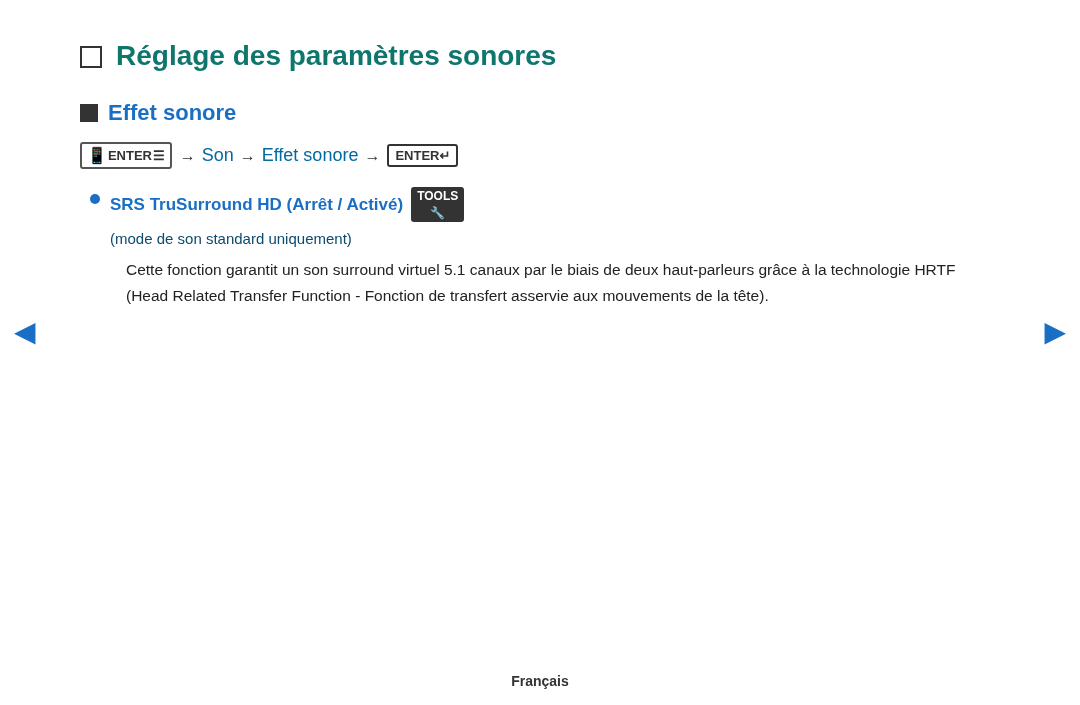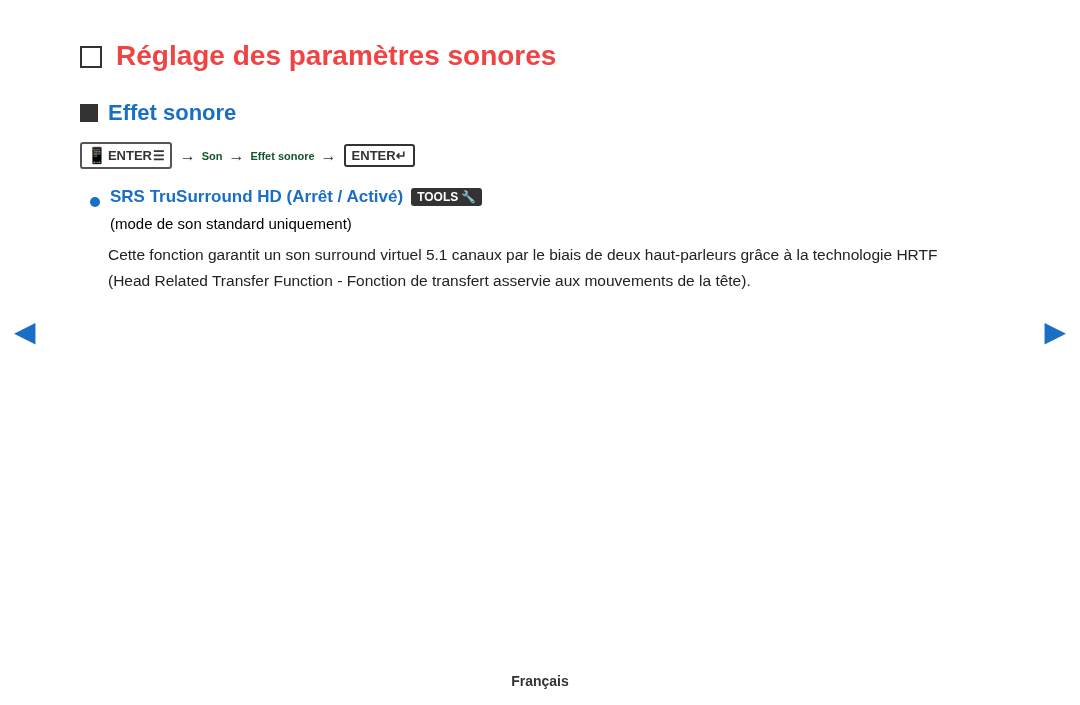--- a/index.html
+++ b/index.html
@@ -22,21 +22,21 @@
 
     .main-content {
       padding: 40px 80px 40px 80px;
       flex: 1;
       position: relative;
     }
 
     .page-title {
       font-size: 28px;
       font-weight: 700;
-      color: #ef4444;
+      color: #0f766e;
       margin-bottom: 28px;
       display: flex;
       align-items: center;
       gap: 14px;
     }
 
     .checkbox-icon {
       width: 22px;
       height: 22px;
       border: 2px solid #333;
@@ -85,23 +85,23 @@
       color: #333;
       gap: 1px;
       margin-right: 2px;
     }
 
     .menu-icon-box .finger {
       font-size: 16px;
     }
 
     .breadcrumb-link {
-      color: #14532d;
-      font-weight: 700;
-      font-size: 11px;
+      color: #0369a1;
+      font-weight: 400;
+      font-size: 18px;
     }
 
     .breadcrumb-arrow {
       color: #333;
       font-size: 16px;
     }
 
     .enter-icon {
       display: inline-flex;
       align-items: center;
@@ -118,21 +118,21 @@
     .description-text {
       font-size: 16px;
       line-height: 1.65;
       color: #222;
       margin-bottom: 18px;
       max-width: 870px;
     }
 
     .bullet-item {
       display: flex;
-      align-items: flex-end;
+      align-items: flex-start;
       gap: 10px;
       margin-bottom: 8px;
       margin-left: 10px;
     }
 
     .bullet-dot {
       width: 10px;
       height: 10px;
       border-radius: 50%;
       background: #1a6fc4;
@@ -152,35 +152,36 @@
     .tools-badge {
       display: inline-flex;
       align-items: center;
       background: #333;
       color: #fff;
       font-size: 12px;
       font-weight: 700;
       padding: 2px 6px;
       border-radius: 3px;
       gap: 3px;
+      flex-direction: column;
     }
 
     .subitem-text {
       font-size: 15px;
-      color: #000000;
+      color: #0c4a6e;
       margin-left: 30px;
       margin-bottom: 10px;
       font-style: normal;
     }
 
     .body-text {
       font-size: 15.5px;
       line-height: 1.7;
       color: #222;
-      margin-left: 28px;
+      margin-left: 46px;
       max-width: 830px;
     }
 
     .nav-arrow-left {
       position: absolute;
       left: 14px;
       top: 50%;
       transform: translateY(-50%);
       font-size: 28px;
       color: #1a6fc4;

